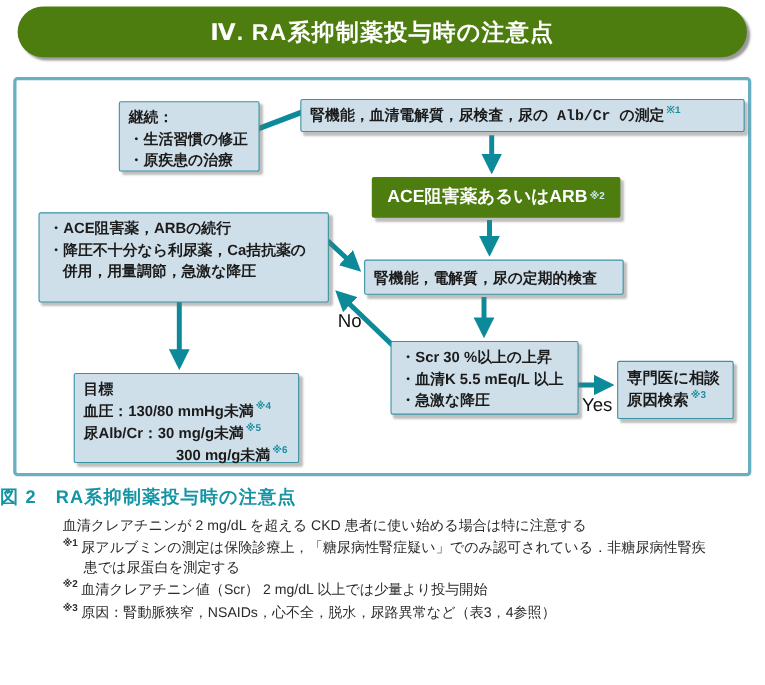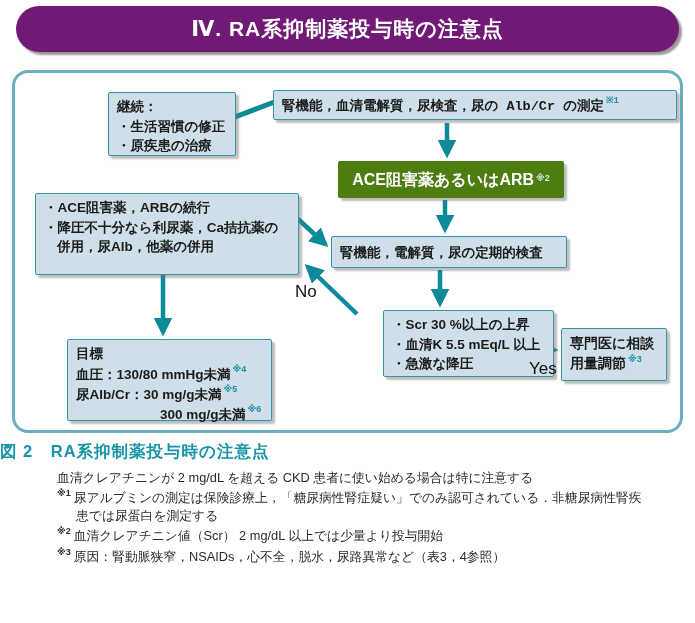--- a/index.html
+++ b/index.html
@@ -9,36 +9,36 @@
     font-family: "Liberation Sans", "DejaVu Sans", sans-serif;
     position: relative;
     overflow: hidden;
   }
   .page { position: absolute; inset: 0; }
 
   
   .header {
     position: absolute; left: 16px; top: 6px;
     width: 663px; height: 46px;
-    background: #701a75;
+    background: #4d7c0f;
     border-radius: 23px;
     box-shadow: 3px 3px 2px rgba(70,70,70,0.55);
     display: flex; align-items: center; justify-content: center;
   }
   .header .title {
     color: #ffffff; font-size: 21px; font-weight: bold; letter-spacing: 1px;
   }
 
   
   .flow {
     position: absolute; left: 12px; top: 70px;
     width: 671px; height: 363px;
     background: #ffffff;
     border: 3px solid #68afc2;
-    border-radius: 16px;
+    border-radius: 4px;
     padding-left: 40px;
   }
   .arrow-layer { position: absolute; left: 0; top: 0; width: 671px; height: 363px; }
 
   .fbox {
     position: absolute;
     background: #cfdfe9;
     border: 1px solid #3a93a3;
     border-radius: 2px;
     box-shadow: 3px 3px 2px rgba(110,110,110,0.45);
@@ -56,30 +56,30 @@
   .box-ace {
     left: 323px; top: 88px; width: 226px; height: 37px;
     background: #4d7c0f; border: none; color: #ffffff;
     font-size: 16px; font-weight: bold;
     display: flex; align-items: center; justify-content: center;
   }
   .box-ace sup { color: #cfe9ee; }
   .box-zokkou  { left: 20px;  top: 120px; width: 264px; height: 82px; }
   .box-zokkou .cont { padding-left: 13px; }
   .box-teiki   { left: 316px; top: 163px; width: 236px; height: 32px; padding-top: 6px; }
-  .box-scr     { left: 340px; top: 237px; width: 171px; height: 67px; margin-left: 28px; }
+  .box-scr     { left: 340px; top: 237px; width: 171px; height: 67px; }
   .box-senmon  { left: 546px; top: 255px; width: 106px; height: 53px; font-size: 14px; }
   .box-mokuhyou{ left: 52px;  top: 266px; width: 205px; height: 82px; }
   .box-mokuhyou .indent { padding-left: 84px; }
 
   .path-label {
     position: absolute; color: #111111;
     font-size: 17px; font-weight: 500;
   }
-  .label-no  { left: 280px; top: 209px; }
+  .label-no  { left: 292px; top: 209px; }
   .label-yes { left: 514px; top: 286px; }
 
   
   .caption {
     position: absolute; left: 0; top: 441px; width: 695px;
     text-align: left;
     color: #1494a5; font-size: 16.5px; font-weight: bold; letter-spacing: 1px;
   }
   .footnotes {
     position: absolute; left: 57px; top: 469px; width: 596px;
@@ -129,36 +129,36 @@
     </div>
 
     <div class="fbox box-ace">
       <span>ACE阻害薬あるいはARB</span>
         <sup>※2</sup>
     </div>
 
     <div class="fbox box-zokkou">
       <div>・ACE阻害薬，ARBの続行</div>
       <div>・降圧不十分なら利尿薬，Ca拮抗薬の</div>
-      <div class="cont">併用，尿Alb，他薬の併用</div>
+      <div class="cont">併用，用量調節，急激な降圧</div>
     </div>
 
     <div class="fbox box-teiki">
       <span>腎機能，電解質，尿の定期的検査</span>
     </div>
 
     <div class="fbox box-scr">
       <div>・Scr 30 %以上の上昇</div>
       <div>・血清K 5.5 mEq/L 以上</div>
       <div>・急激な降圧</div>
     </div>
 
     <div class="fbox box-senmon">
       <div>専門医に相談</div>
-      <div><span>用量調節</span><sup>※3</sup></div>
+      <div><span>原因検索</span><sup>※3</sup></div>
     </div>
 
     <div class="fbox box-mokuhyou">
       <div>目標</div>
       <div><span>血圧：130/80 mmHg未満</span><sup>※4</sup></div>
       <div><span>尿Alb/Cr：30 mg/g未満</span><sup>※5</sup></div>
       <div class="indent"><span>300 mg/g未満</span><sup>※6</sup></div>
     </div>
 
     <div class="path-label label-no">No</div>

